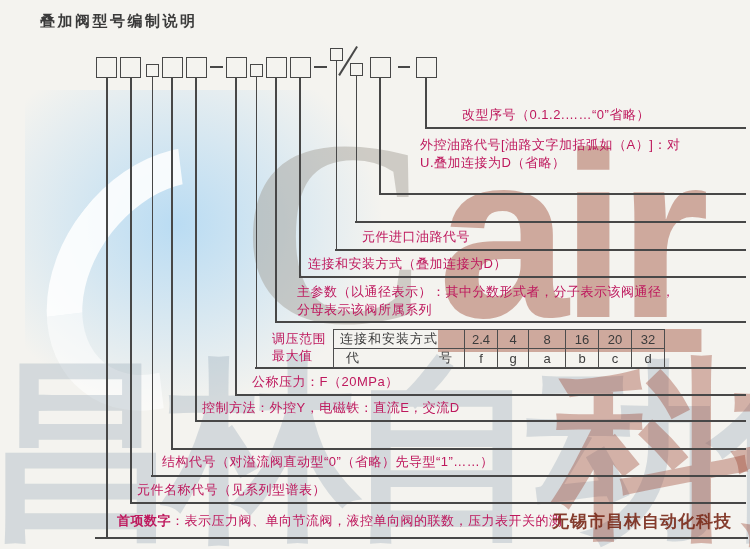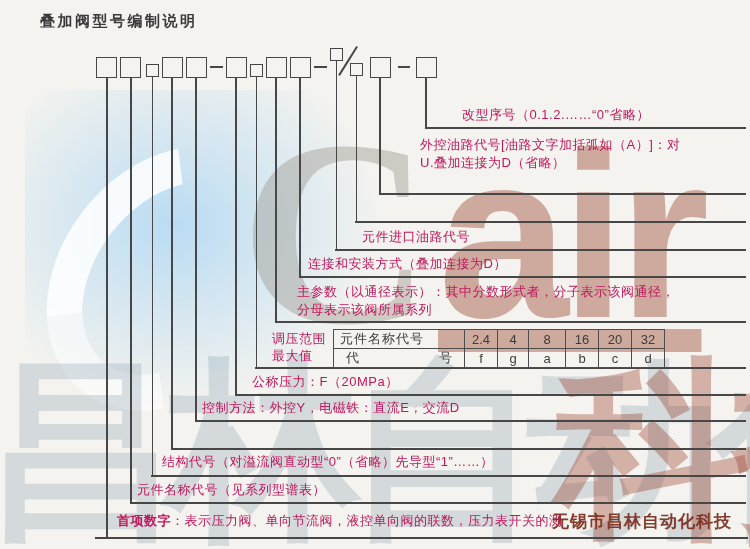--- a/index.html
+++ b/index.html
@@ -122,21 +122,21 @@
   </div>
 
   <div class="lbl" style="left:272px;top:330px;line-height:17px">
     <div>调压范围</div>
     <div>最大值</div>
   </div>
 
   <table class="ptable">
     <tbody>
         <tr>
-      <td class="hd">元件名称代号</td>
+      <td class="hd">连接和安装方式</td>
       <td class="c0">2.4</td>
       <td class="c1">4</td>
       <td class="c2">8</td>
       <td class="c3">16</td>
       <td class="c4">20</td>
       <td class="c5">32</td>
     </tr>
     <tr>
       <td class="hd2">
         <span class="jf">

